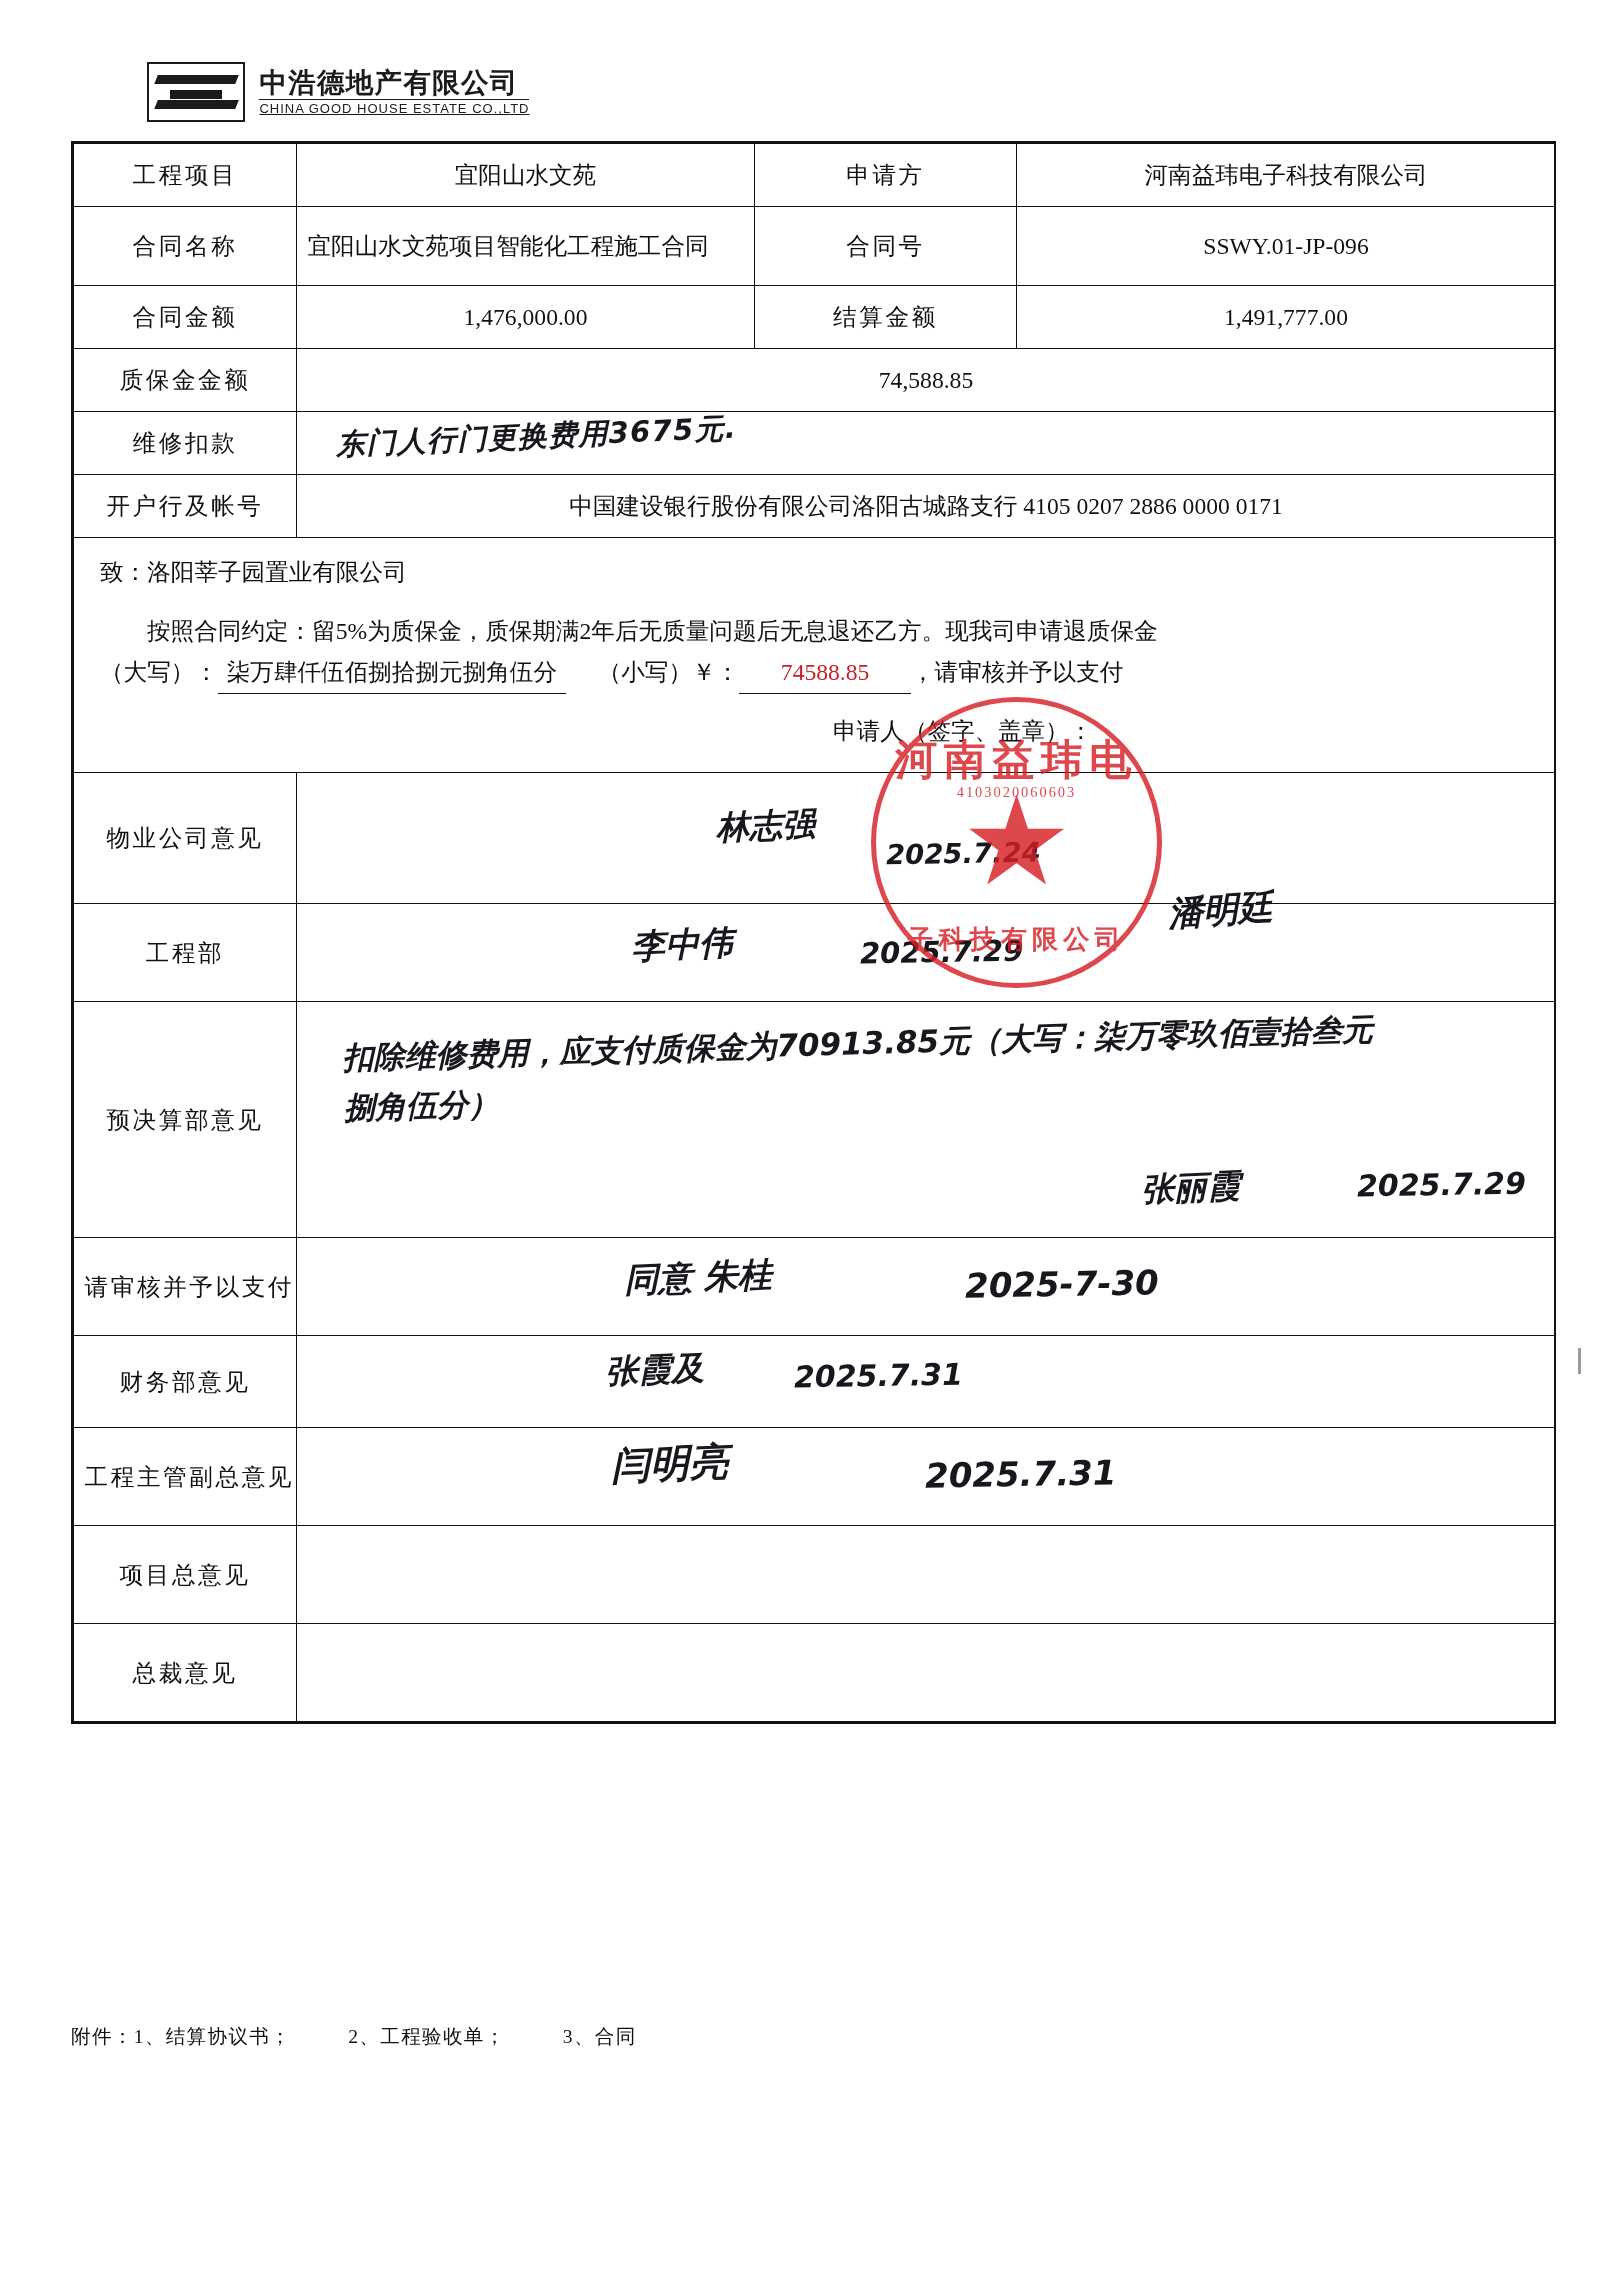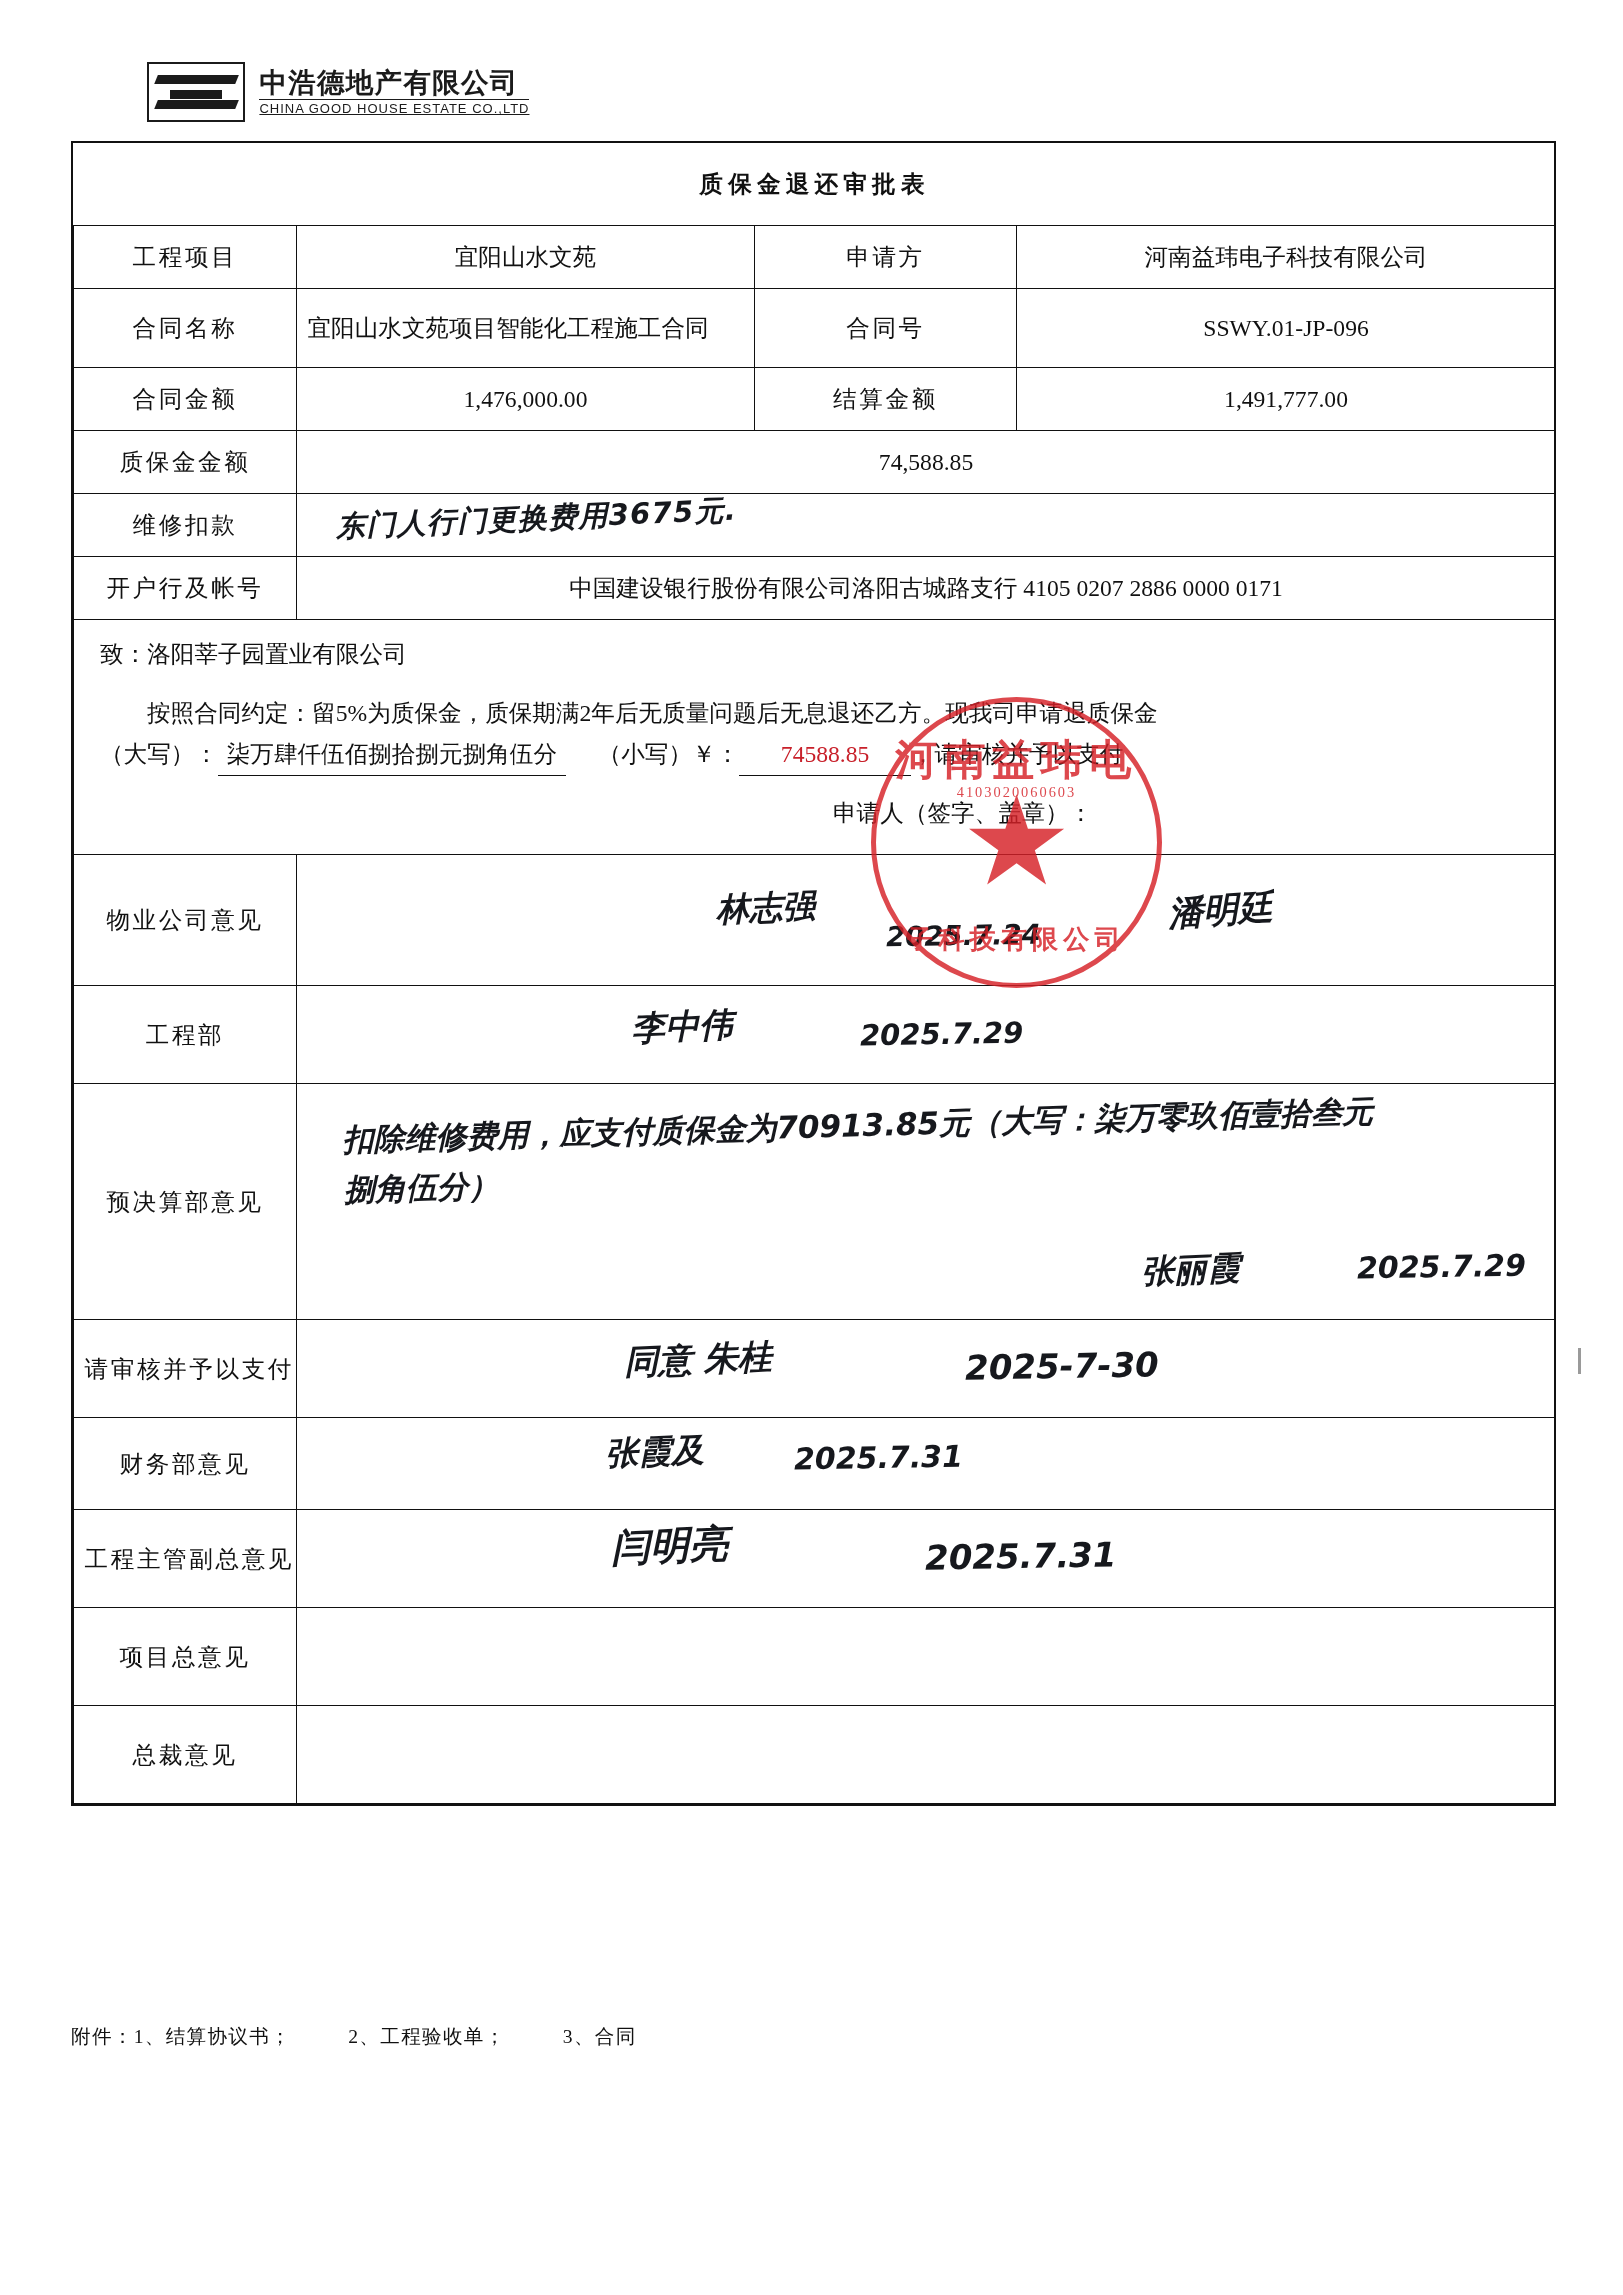--- a/index.html
+++ b/index.html
@@ -302,23 +302,20 @@
 
   <div class="frame">
     <table class="main">
       <colgroup>
         <col style="width:223px">
         <col style="width:458px">
         <col style="width:262px">
         <col style="width:539px">
       </colgroup>
       <tbody>
-        <tr>
-          <td class="title-cell" colspan="4">质保金退还审批表</td>
-        </tr>
         <tr class="row-h">
           <td class="c-label">工程项目</td>
           <td class="c-val">宜阳山水文苑</td>
           <td class="c-label">申请方</td>
           <td class="c-val">河南益玮电子科技有限公司</td>
         </tr>
         <tr class="row-h2">
           <td class="c-label">合同名称</td>
           <td class="two-line">宜阳山水文苑项目智能化工程施工合同</td>
           <td class="c-label">合同号</td>

